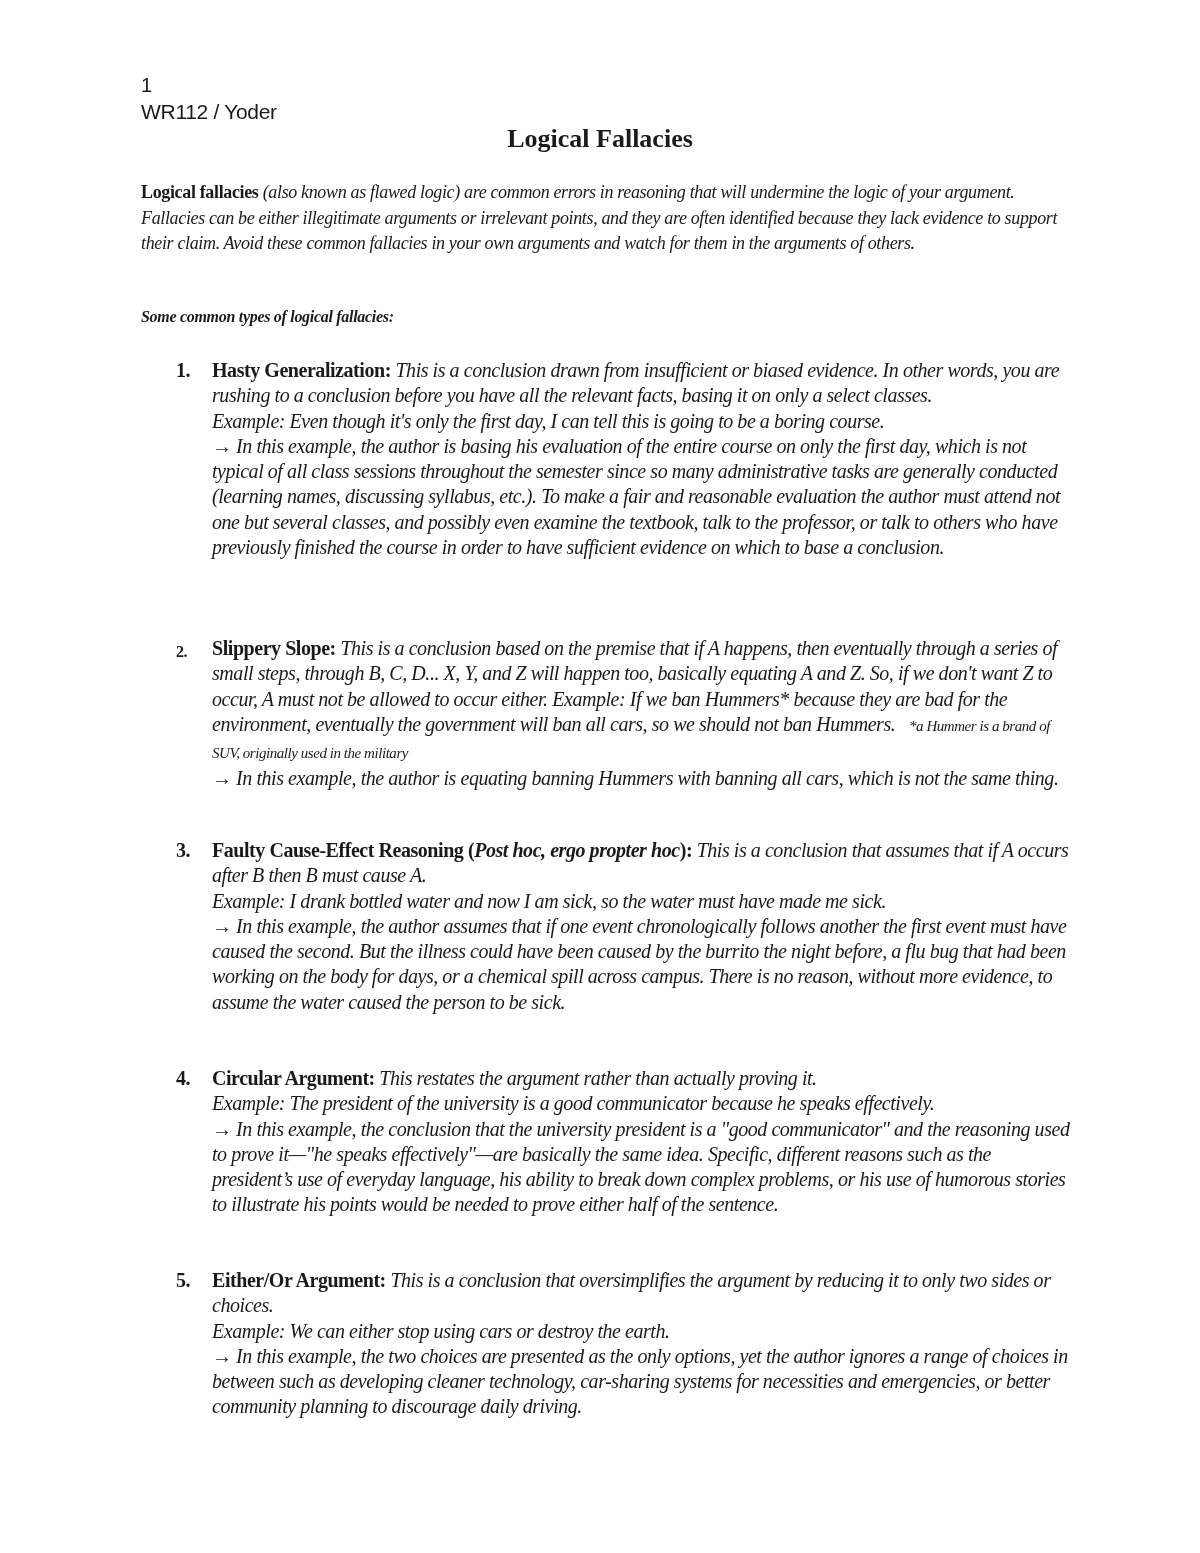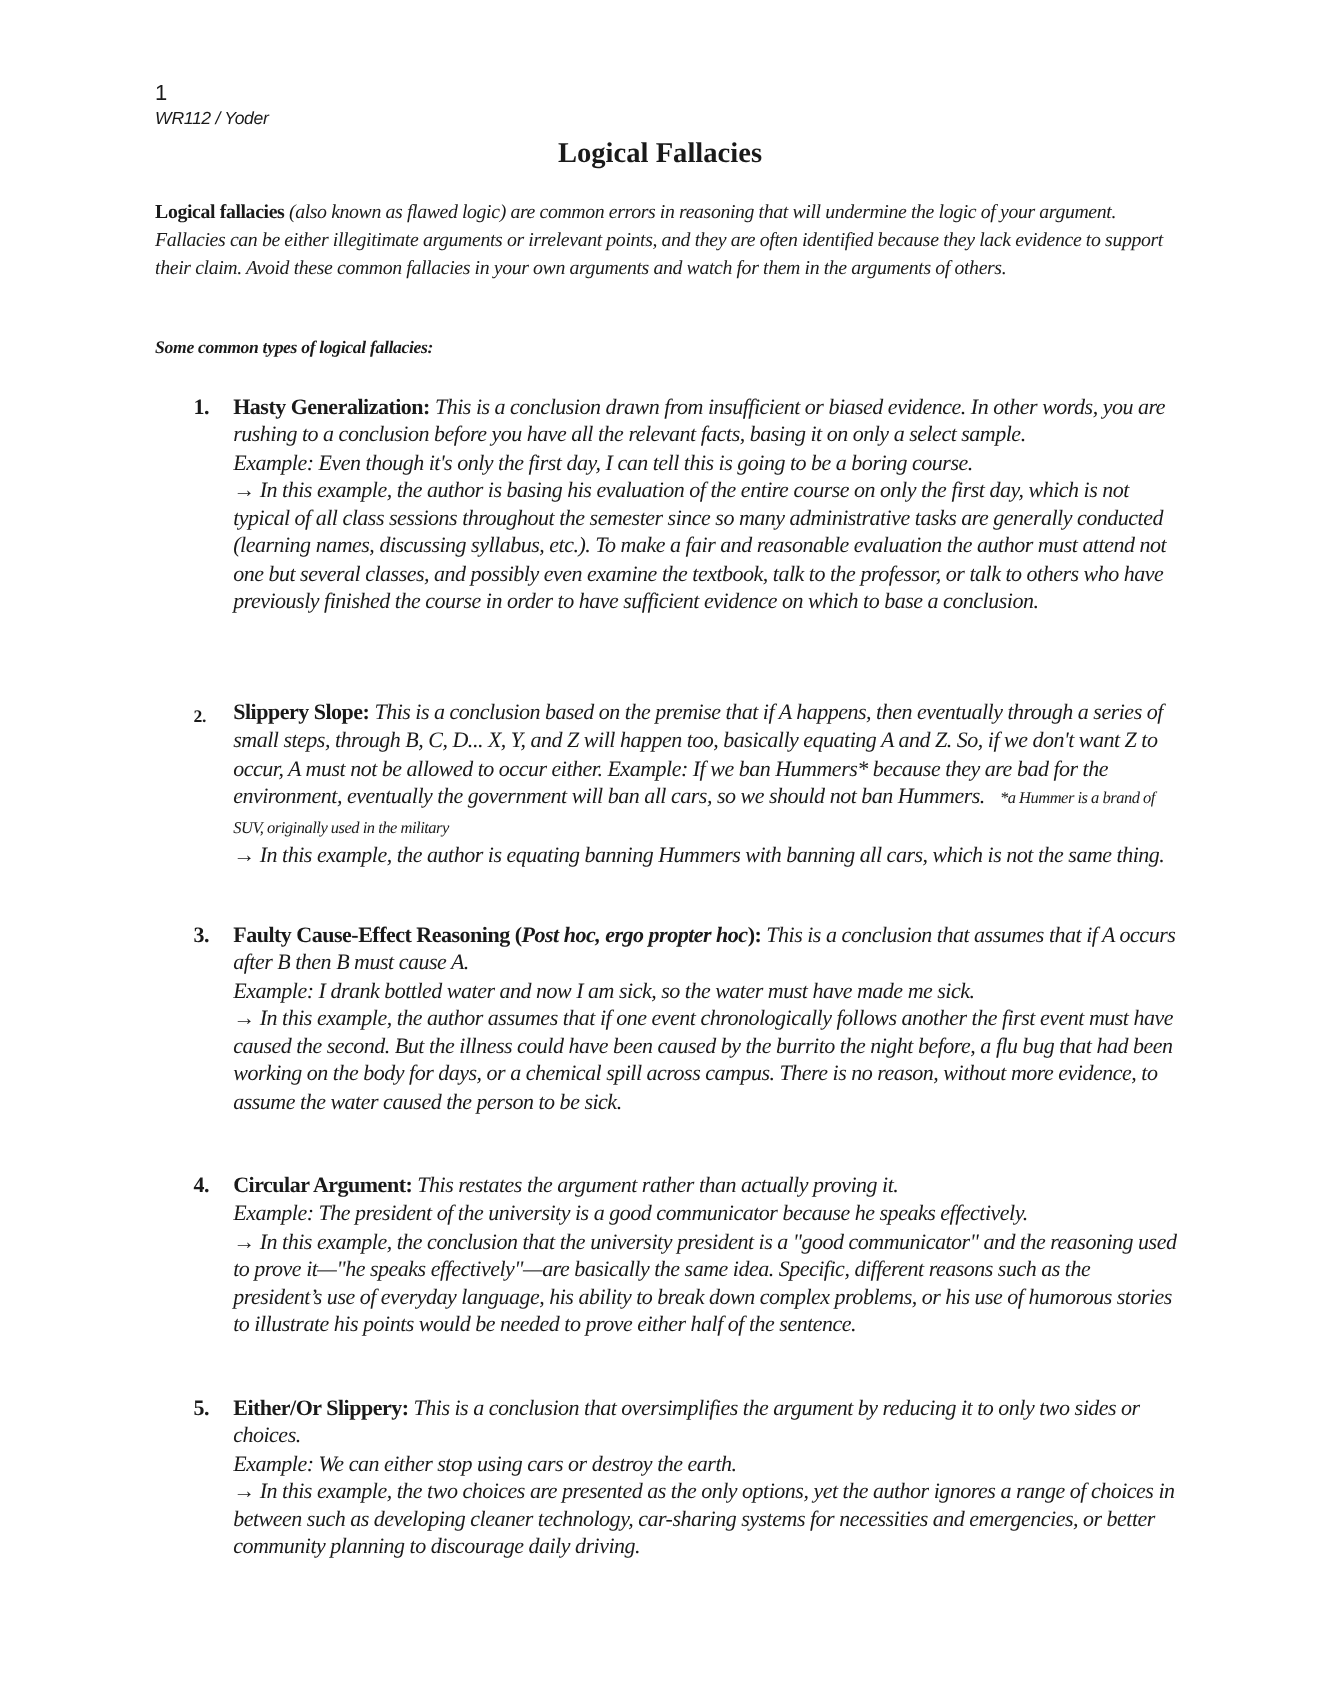--- a/index.html
+++ b/index.html
@@ -1,20 +1,20 @@
 <!DOCTYPE html>
 <html><head>
 <meta charset="utf-8">
 <style>
   html, body { margin: 0; padding: 0; background: #ffffff; }
   body { width: 1200px; height: 1553px; position: relative; overflow: hidden;
          font-family: "Liberation Serif", "DejaVu Serif", serif; color: #1a1a1a; }
   .page { position: absolute; left: 0; top: 0; width: 1200px; height: 1553px; }
   .pagenum { position: absolute; left: 141px; top: 74px; font-size: 20px; font-family: "Liberation Sans", sans-serif; }
-  .course { position: absolute; left: 141px; top: 100px; font-size: 16px; font-style: italic; font-family: "Liberation Sans", sans-serif; letter-spacing: -0.3px; }
+  .course { position: absolute; left: 141px; top: 100px; font-size: 21px; font-family: "Liberation Sans", sans-serif; letter-spacing: -0.3px; }
   .title { position: absolute; left: 0; width: 1200px; top: 124px; text-align: center; font-size: 26px; font-weight: bold; }
   .intro { position: absolute; left: 141px; top: 180px; width: 920px; font-size: 18px; line-height: 25.5px; font-style: italic; letter-spacing: -0.35px; }
   .intro b { font-style: normal; }
   .subhead { position: absolute; left: 141px; top: 308px; font-size: 16px; font-weight: bold; font-style: italic; letter-spacing: -0.3px; }
   .item { position: absolute; left: 212px; width: 860px; font-size: 20px; line-height: 25.3px; font-style: italic; letter-spacing: -0.45px; }
   .num { position: absolute; left: -36px; top: 0; font-style: normal; font-weight: bold; }
   .num.small { font-size: 16px; }
   .term { font-style: normal; font-weight: bold; }
   .ex { }
   .foot { font-size: 15px; }
@@ -29,21 +29,21 @@
   <div class="title">Logical Fallacies</div>
 
   <div class="intro">
     <b>Logical fallacies</b><span> (also known as flawed logic) are common errors in reasoning that will undermine the logic of your argument. Fallacies can be either illegitimate arguments or irrelevant points, and they are often identified because they lack evidence to support their claim. Avoid these common fallacies in your own arguments and watch for them in the arguments of others.</span>
   </div>
 
   <div class="subhead">Some common types of logical fallacies:</div>
 
   <div class="item" style="top:358px;">
     <span class="num">1.</span>
-    <span class="term">Hasty Generalization:</span><span> This is a conclusion drawn from insufficient or biased evidence. In other words, you are rushing to a conclusion before you have all the relevant facts, basing it on only a select sample.</span><br>
+    <span class="term">Hasty Generalization:</span><span> This is a conclusion drawn from insufficient or biased evidence. In other words, you are rushing to a conclusion before you have all the relevant facts, basing it on only a select classes.</span><br>
     <span class="ex">Example:</span><span> Even though it's only the first day, I can tell this is going to be a boring course.</span><br>
     <span class="arrow">→</span><span> In this example, the author is basing his evaluation of the entire course on only the first day, which is not typical of all class sessions throughout the semester since so many administrative tasks are generally conducted (learning names, discussing syllabus, etc.). To make a fair and reasonable evaluation the author must attend not one but several classes, and possibly even examine the textbook, talk to the professor, or talk to others who have previously finished the course in order to have sufficient evidence on which to base a conclusion.</span>
   </div>
 
   <div class="item" style="top:636px;">
     <span class="num small" style="top:3px;">2.</span>
     <span class="term">Slippery Slope:</span><span> This is a conclusion based on the premise that if A happens, then eventually through a series of small steps, through B, C, D... X, Y, and Z will happen too, basically equating A and Z. So, if we don't want Z to occur, A must not be allowed to occur either. </span><span class="ex">Example:</span><span> If we ban Hummers* because they are bad for the environment, eventually the government will ban all cars, so we should not ban Hummers.</span>&nbsp;&nbsp;&nbsp;<span class="foot">*a Hummer is a brand of SUV, originally used in the military</span><br>
     <span class="arrow">→</span><span> In this example, the author is equating banning Hummers with banning all cars, which is not the same thing.</span>
   </div>
 
@@ -56,17 +56,17 @@
 
   <div class="item" style="top:1066px;">
     <span class="num">4.</span>
     <span class="term">Circular Argument:</span><span> This restates the argument rather than actually proving it.</span><br>
     <span class="ex">Example:</span><span> The president of the university is a good communicator because he speaks effectively.</span><br>
     <span class="arrow">→</span><span> In this example, the conclusion that the university president is a "good communicator" and the reasoning used to prove it—"he speaks effectively"—are basically the same idea. Specific, different reasons such as the president’s use of everyday language, his ability to break down complex problems, or his use of humorous stories to illustrate his points would be needed to prove either half of the sentence.</span>
   </div>
 
   <div class="item" style="top:1268px;">
     <span class="num">5.</span>
-    <span class="term">Either/Or Slippery:</span><span> This is a conclusion that oversimplifies the argument by reducing it to only two sides or choices.</span><br>
+    <span class="term">Either/Or Argument:</span><span> This is a conclusion that oversimplifies the argument by reducing it to only two sides or choices.</span><br>
     <span class="ex">Example:</span><span> We can either stop using cars or destroy the earth.</span><br>
     <span class="arrow">→</span><span> In this example, the two choices are presented as the only options, yet the author ignores a range of choices in between such as developing cleaner technology, car-sharing systems for necessities and emergencies, or better community planning to discourage daily driving.</span>
   </div>
 </div>
 
 </body></html>

